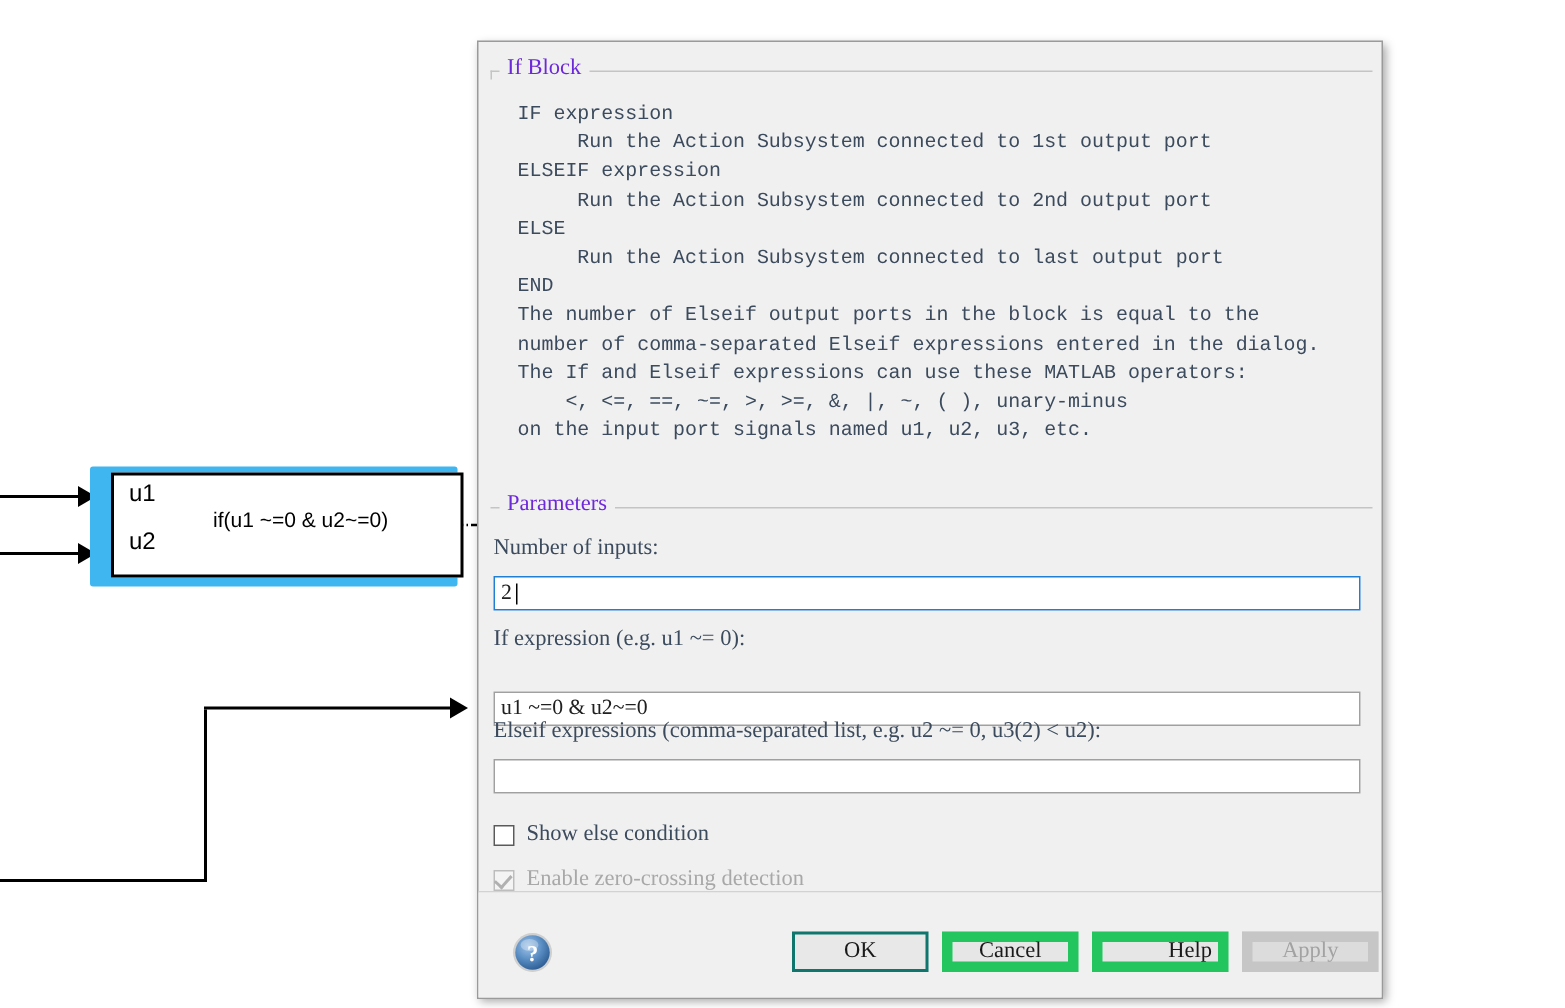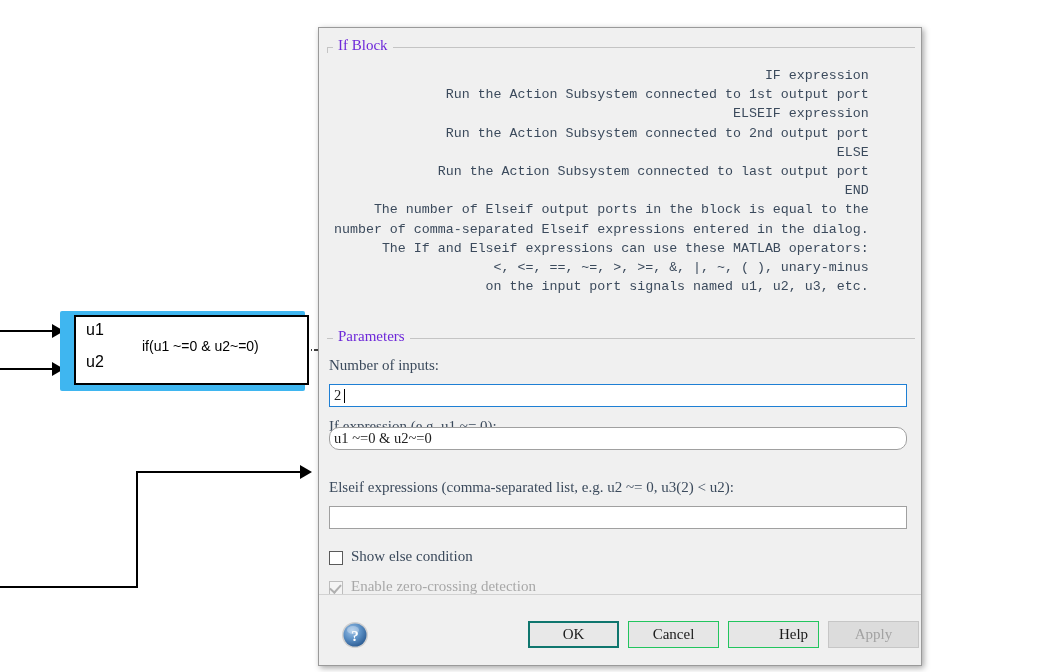--- a/index.html
+++ b/index.html
@@ -81,23 +81,23 @@
   .group-label{
     position:absolute;
     font-family:"Liberation Serif", serif;font-size:15px;
     color:#6d28d9;background:#f0f0f0;padding:0 5px;
   }
 
   #desc-block{
     position:absolute;left:8px;top:19px;width:588px;
   }
   #desc-text{
-    position:absolute;left:7px;top:19px;
+    position:absolute;left:18px;top:19px;
     font-family:"Liberation Mono", monospace;font-size:13.3px;
-    color:#3b4a5c;line-height:19.2px;white-space:pre;text-align:right;
+    color:#3b4a5c;line-height:19.2px;white-space:pre;
   }
 
   #params-group{position:absolute;left:8px;top:310px;width:588px;}
 
   .field-label{
     position:absolute;left:2px;
     font-family:"Liberation Serif", serif;font-size:15px;color:#3b4a5c;
     white-space:nowrap;
   }
   .textfield{
@@ -108,21 +108,21 @@
   .textfield .val{
     position:absolute;left:4px;top:2px;
     font-family:"Liberation Serif", serif;font-size:14.5px;color:#202020;
     white-space:pre;
   }
   .caret{
     display:inline-block;width:1px;height:14px;background:#000;
     vertical-align:-2px;margin-left:0px;
   }
 
-  .checkrow{position:absolute;left:2px;display:flex;align-items:flex-end;}
+  .checkrow{position:absolute;left:2px;display:flex;align-items:center;}
   .cbox{
     width:14px;height:14px;border:1px solid #5a5a5a;background:#fff;
     box-sizing:border-box;position:relative;flex:0 0 auto;
   }
   .cbox.disabled{border-color:#bdbdbd;background:#f4f4f4;}
   .cbox .tick{
     position:absolute;left:2px;top:0px;width:5px;height:9px;
     border:solid #b0b0b0;border-width:0 2px 2px 0;
     transform:rotate(42deg);
   }
@@ -133,21 +133,21 @@
   }
   .checkrow.disabled .cl{color:#a8a8a8;}
 
   #footer-sep{position:absolute;left:0;top:566px;width:602px;height:1px;background:#d2d2d2;}
   #footer{position:absolute;left:0;top:567px;width:602px;height:70px;background:#f0f0f0;}
 
   #help-icon{position:absolute;left:22px;top:26px;width:28px;height:28px;}
 
   .dlgbtn{
     position:absolute;top:26px;height:27px;width:91px;
-    background:#e6e6e6;border:1px solid #22c55e;box-sizing:border-box;
+    background:#e6e6e6;border:7px solid #22c55e;box-sizing:border-box;
     display:flex;align-items:center;justify-content:center;
     font-family:"Liberation Serif", serif;font-size:15px;color:#1a1a1a;
     cursor:default;
   }
   .dlgbtn.primary{border:2px solid #0f766e;background:#e8e8e8;}
   .dlgbtn.disabled{background:#dcdcdc;border-color:#c6c6c6;color:#a2a2a2;}
 </style>
 </head>
 <body>
 
@@ -205,21 +205,21 @@
       <div class="group-line" style="left:0px;top:0px;width:588px;"></div>
       <div class="group-label" style="left:6px;top:-10px;">Parameters</div>
 
       <div class="field-label" style="top:19px;">Number of inputs:</div>
       <div class="textfield focused" style="top:46px;">
         <span class="val">2</span>
         <span class="caret" style="position:absolute;left:14px;top:4px;"></span>
       </div>
 
       <div class="field-label" style="top:80px;">If expression (e.g. u1 ~= 0):</div>
-      <div class="textfield" style="top:89px;border-radius:10px;">
+      <div class="textfield" style="top:123px;">
         <span class="val">u1 ~=0 &amp; u2~=0</span>
       </div>
 
       <div class="field-label" style="top:141px;">Elseif expressions (comma-separated list, e.g. u2 ~= 0, u3(2) &lt; u2):</div>
       <div class="textfield" style="top:168px;">
         <span class="val"></span>
       </div>
 
       <div class="checkrow" style="top:210px;">
         <span class="cbox"></span>

